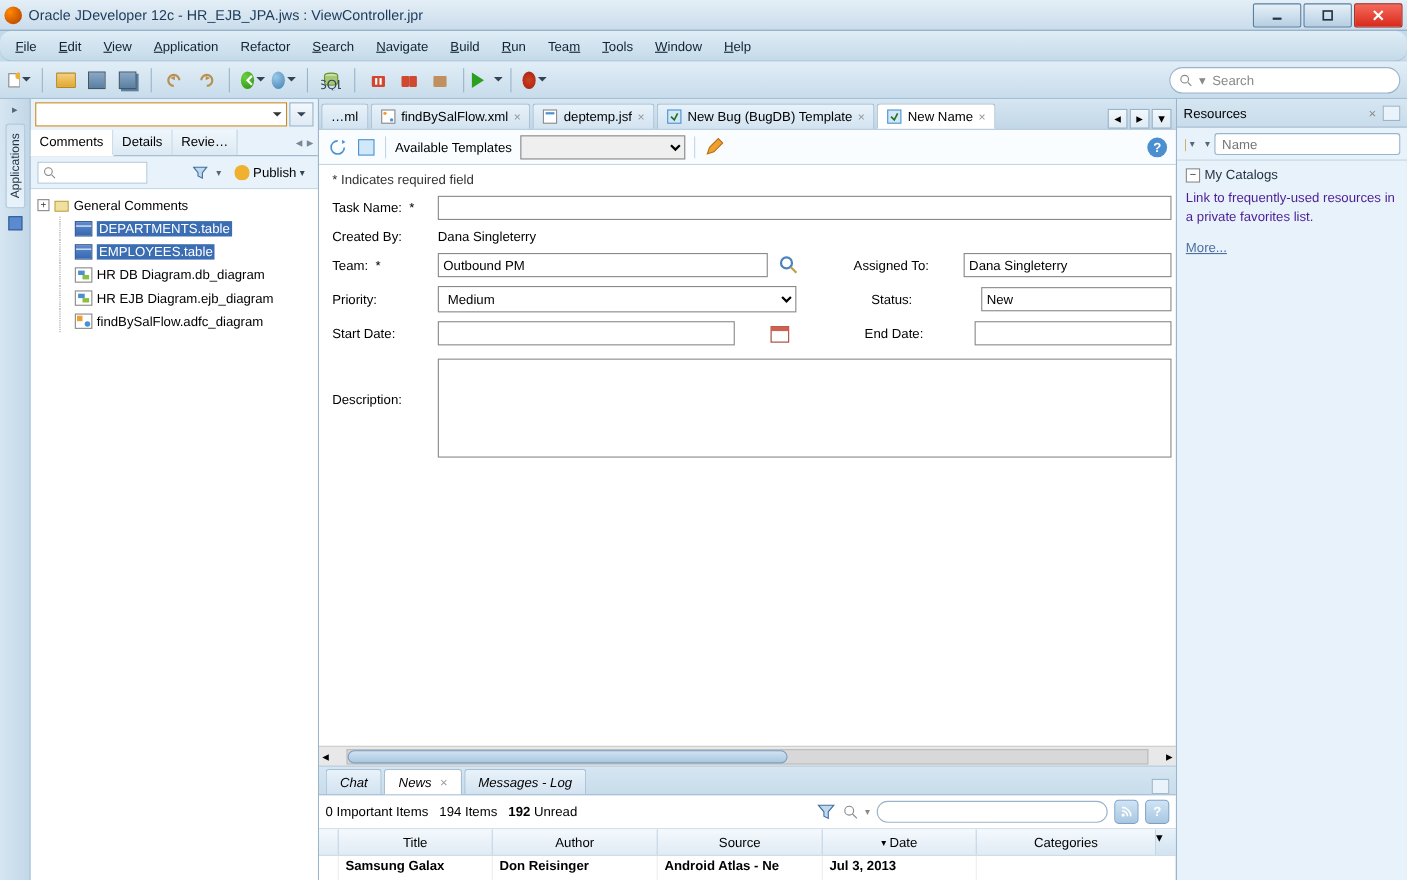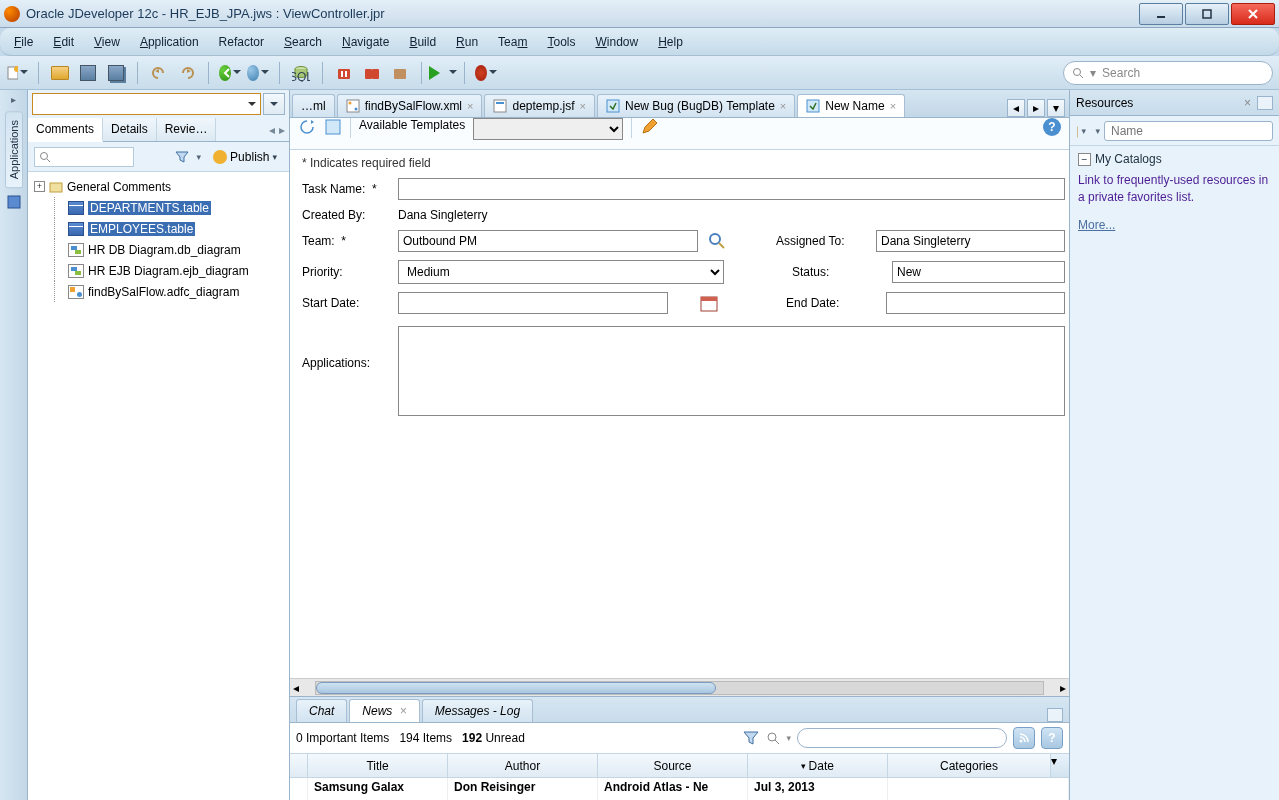--- a/index.html
+++ b/index.html
@@ -69,28 +69,28 @@
 .tree-node .diag-icon::after { content:""; position:absolute; width:6px; height:4px; background:#8ac040; bottom:2px; right:2px; }
 .tree-node .flow-icon { width:16px; height:14px; background:#fff; border:1px solid #888; position:relative; }
 .tree-node .flow-icon::before { content:""; position:absolute; width:5px; height:5px; background:#f0a030; top:1px; left:1px; }
 .tree-node .flow-icon::after { content:""; position:absolute; width:5px; height:5px; background:#4a90d0; bottom:1px; right:1px; border-radius:50%; }
 .tree-node.sel .label { background:#3b6db3; color:#fff; padding:0 2px; }
 .tree-node .dots { flex:0 0 10px; border-left:1px dotted #999; height:100%; }
 
 
 .center { flex:1; display:flex; flex-direction:column; background:#fff; min-width:0; }
 .editor-tabs { height:28px; background: linear-gradient(#d6e6f2,#c2d7e7); border-bottom:1px solid #9ab4cb; display:flex; align-items:flex-end; padding-left:2px; gap:2px; }
-.ed-tab { padding:4px 8px; display:flex; align-items:center; gap:5px; background:linear-gradient(#e8f2fa,#d2e3f0); border:1px solid #a8bfd3; border-bottom:none; border-radius:3px 3px 0 0; white-space:nowrap; font-size:12px; }
+.ed-tab { padding:4px 8px; display:flex; align-items:flex-end; gap:5px; background:linear-gradient(#e8f2fa,#d2e3f0); border:1px solid #a8bfd3; border-bottom:none; border-radius:3px 3px 0 0; white-space:nowrap; font-size:12px; }
 .ed-tab.active { background:#fff; }
 .ed-tab .x { color:#999; font-size:11px; }
 .ed-tab .ico { width:14px; height:14px; }
 .ed-nav { margin-left:auto; display:flex; gap:2px; padding-right:4px; }
 .ed-nav span { width:18px; height:18px; border:1px solid #9ab4cb; background:linear-gradient(#f3f9fd,#dfeaf3); display:flex; align-items:center; justify-content:center; }
 
-.form-toolbar { height:32px; display:flex; padding:0 8px; gap:8px; border-bottom:1px solid #c4d5e3; background:#fafdff; }
+.form-toolbar { height:32px; display:flex; align-items:center; padding:0 8px; gap:8px; border-bottom:1px solid #c4d5e3; background:#fafdff; }
 .form-toolbar .sep { width:1px; height:20px; background:#c4d5e3; }
 .form-toolbar .help { margin-left:auto; width:18px; height:18px; border-radius:50%; background:#4a90d0; color:#fff; display:flex; align-items:center; justify-content:center; font-weight:bold; }
 .form-toolbar select { height:22px; width:150px; border:1px solid #888; }
 .form-toolbar .pencil { width:18px; height:18px; }
 
 .form-body { flex:1; overflow:auto; position:relative; }
 .form-inner { padding: 6px 4px 6px 12px; }
 .req-note { font-size:12px; color:#333; margin-bottom:8px; }
 .form-row { display:flex; align-items:center; margin-bottom:8px; gap:10px; }
 .form-row .lbl { width: 86px; text-align:left; }
@@ -456,21 +456,21 @@
           <svg class="cal" viewBox="0 0 18 18">
               <rect x="1" y="3" width="16" height="14" fill="#fff" stroke="#a04030"></rect>
               <rect x="1" y="3" width="16" height="4" fill="#d06050"></rect>
             </svg>
           <div style="width:48px"></div>
           <span class="lbl2">End Date:</span>
           <input type="text" class="wide" value="" style="">
         </div>
 
         <div class="form-row" style="align-items:flex-start;margin-top:12px">
-          <span class="lbl" style="padding-top:30px">Applications:</span>
+          <span class="lbl" style="padding-top:30px">Description:</span>
           <textarea class="wide" style=""></textarea>
         </div>
       </div>
     </div>
 
     <div class="hscroll">
       <span style="margin-left:3px">◂</span>
       <div class="track">
           <div class="thumb"></div>
         </div>

